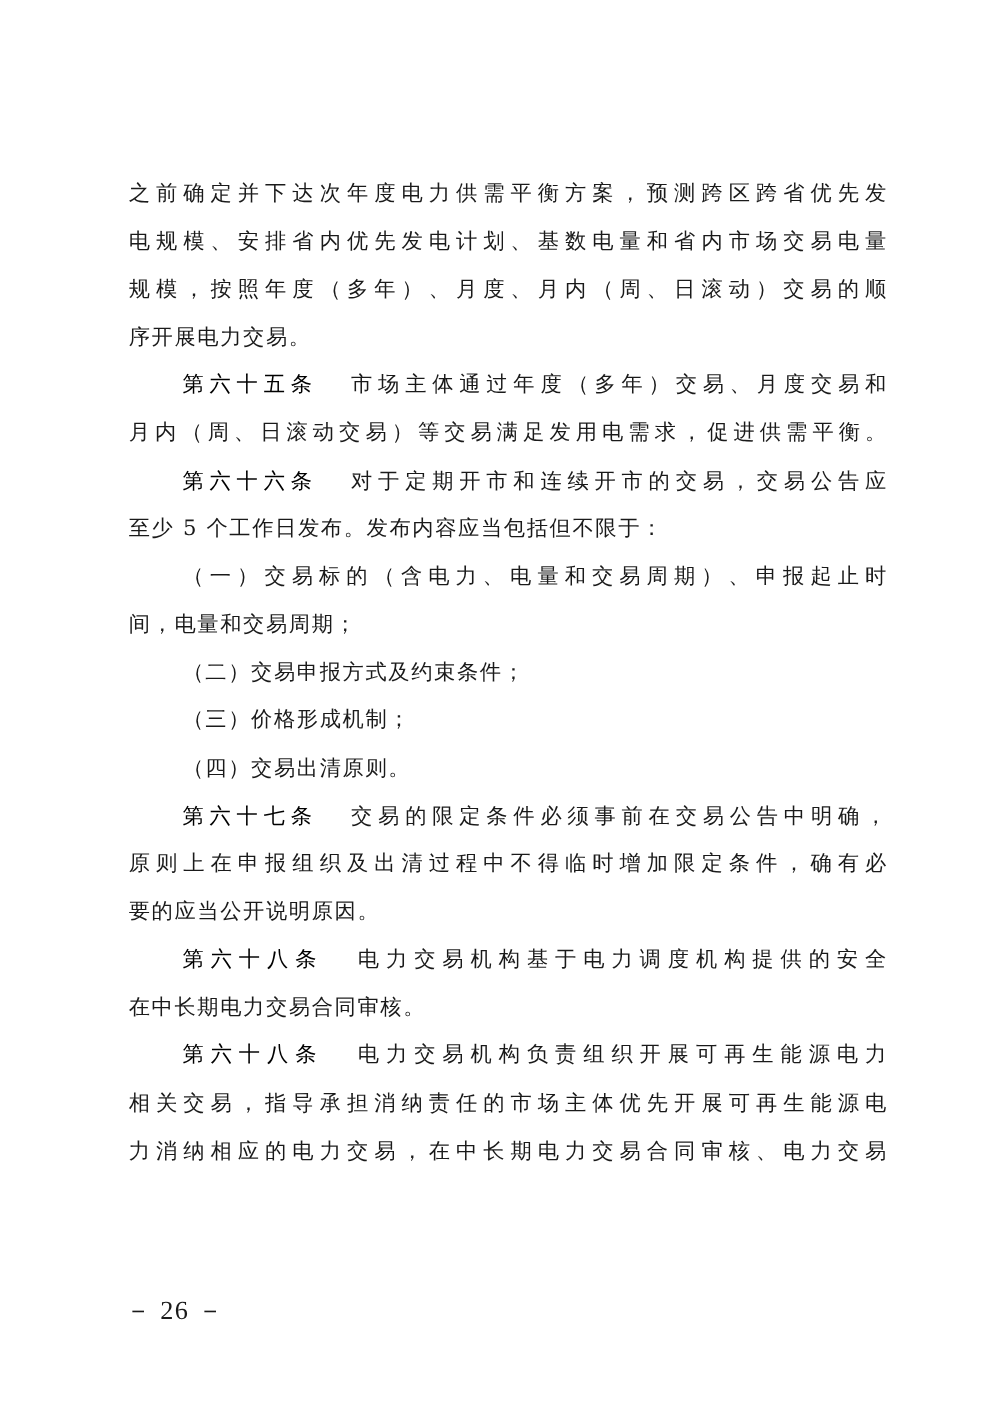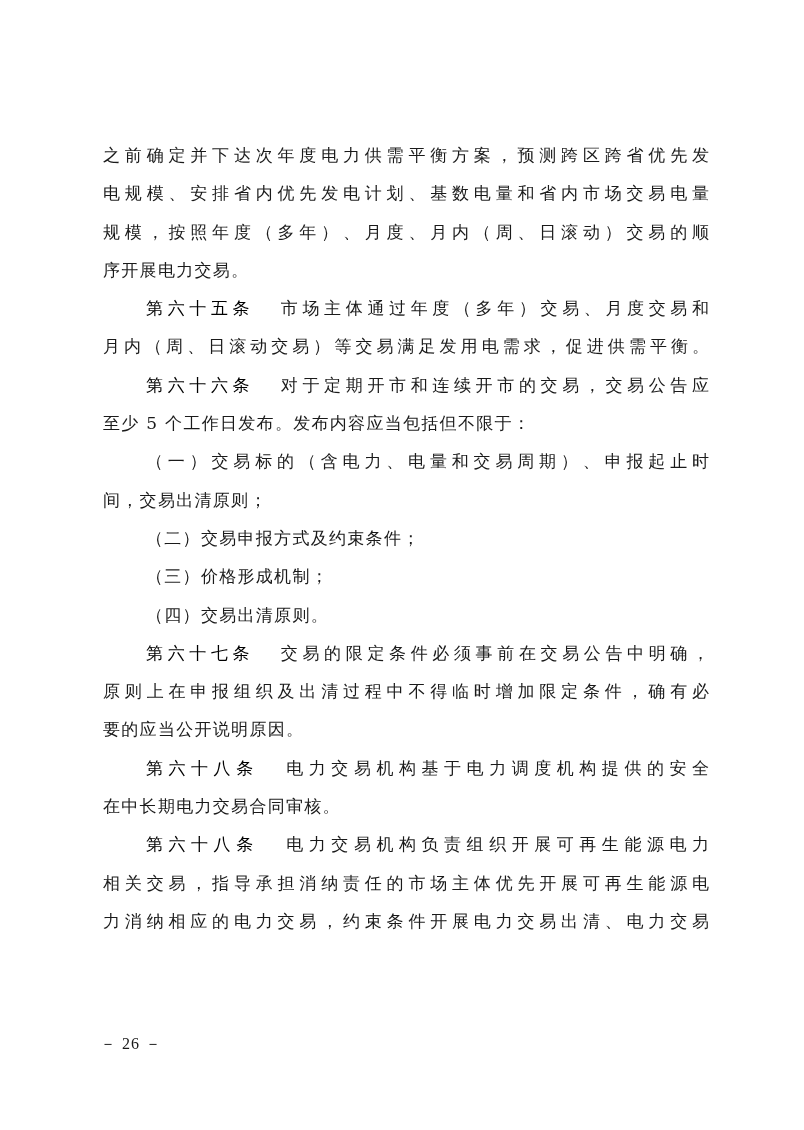--- a/index.html
+++ b/index.html
@@ -38,21 +38,21 @@
     .art {
       font-weight: normal;
       color: #000;
     }
     .art-gap { display: inline-block; width: 22px; }
     .page-number {
       position: absolute;
       left: 100px;
       top: 1034px;
       font-family: "Liberation Serif", "DejaVu Serif", serif;
-      font-size: 16px;
+      font-size: 21px;
       color: #1a1a1a;
       letter-spacing: 1px;
     }
   </style>
 </head>
 <body>
 
 <div class="page">
 
   <div>
@@ -67,21 +67,21 @@
     <div class="line">月内（周、日滚动交易）等交易满足发用电需求，促进供需平衡。</div>
   </div>
 
   <div>
     <div class="line indent"><span class="art">第六十六条</span><span class="art-gap"></span><span>对于定期开市和连续开市的交易，交易公告应</span></div>
     <div class="line last">至少 5 个工作日发布。发布内容应当包括但不限于：</div>
   </div>
 
   <div>
     <div class="line indent">（一）交易标的（含电力、电量和交易周期）、申报起止时</div>
-    <div class="line last">间，交易出清原则；</div>
+    <div class="line last">间，电量和交易周期；</div>
   </div>
   <div>
     <div class="line indent last">（二）交易申报方式及约束条件；</div>
   </div>
   <div>
     <div class="line indent last">（三）价格形成机制；</div>
   </div>
   <div>
     <div class="line indent last">（四）交易出清原则。</div>
   </div>
@@ -93,18 +93,18 @@
   </div>
 
   <div>
     <div class="line indent"><span class="art">第六十八条</span><span class="art-gap"></span><span>电力交易机构基于电力调度机构提供的安全</span></div>
     <div class="line last">在中长期电力交易合同审核。</div>
   </div>
 
   <div>
     <div class="line indent"><span class="art">第六十八条</span><span class="art-gap"></span><span>电力交易机构负责组织开展可再生能源电力</span></div>
     <div class="line">相关交易，指导承担消纳责任的市场主体优先开展可再生能源电</div>
-    <div class="line">力消纳相应的电力交易，约束条件开展电力交易出清、电力交易</div>
+    <div class="line">力消纳相应的电力交易，在中长期电力交易合同审核、电力交易</div>
   </div>
 
 </div>
 
 <div class="page-number">－ 26 －</div>
 
 </body></html>

